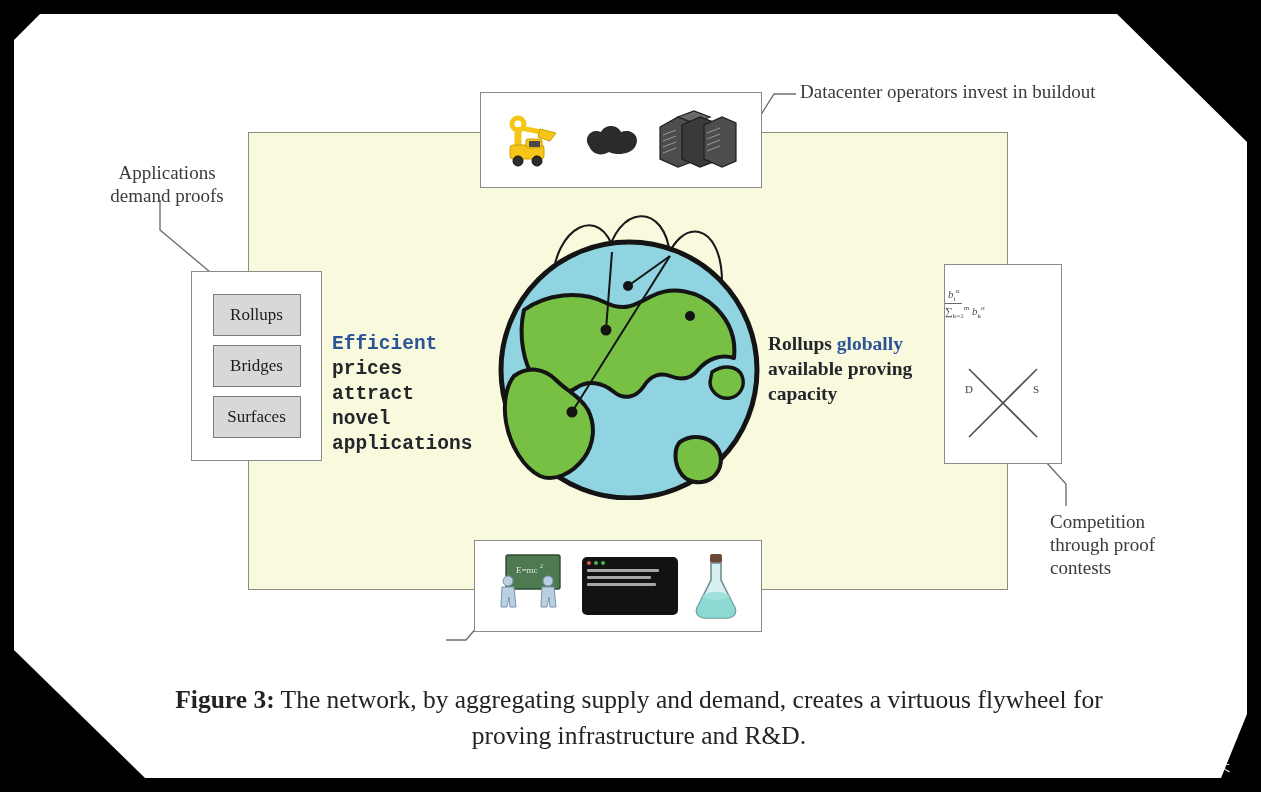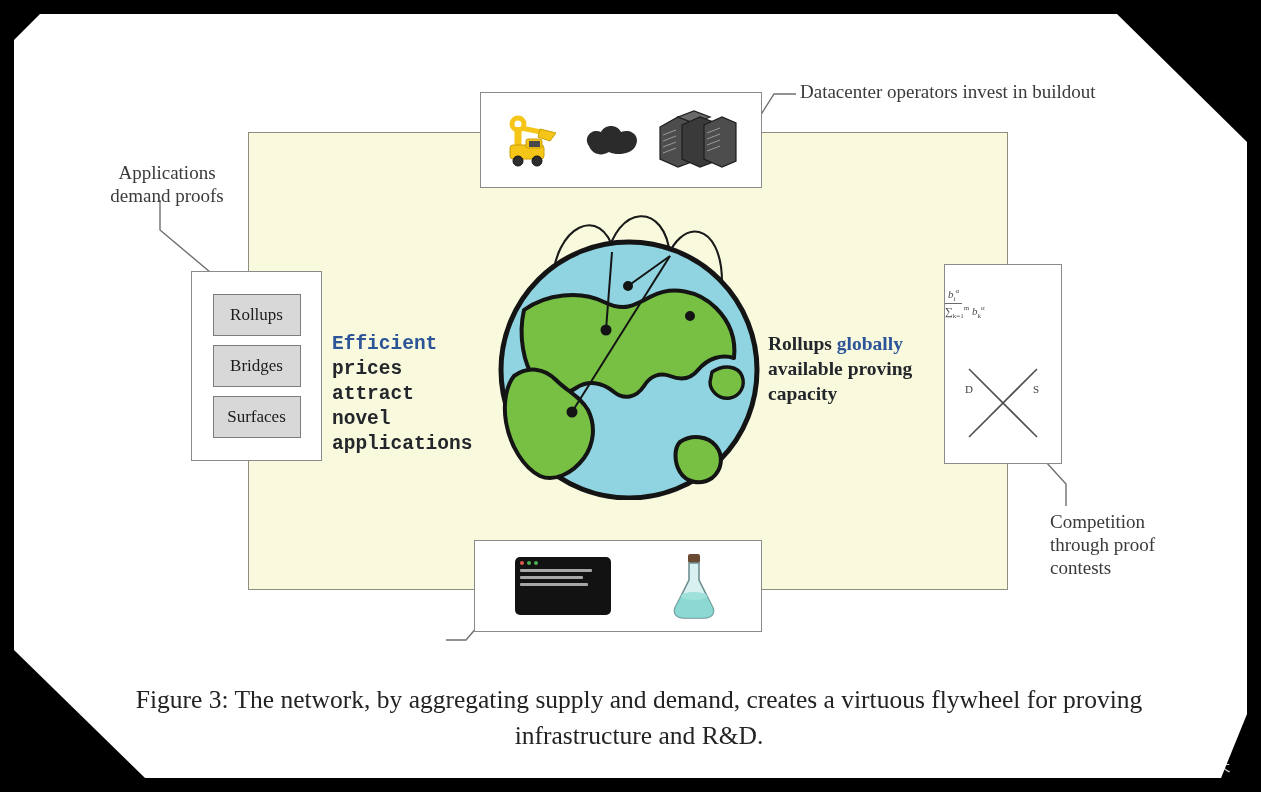--- a/index.html
+++ b/index.html
@@ -158,21 +158,21 @@
     position: absolute;
     left: 120px;
     top: 668px;
     width: 1010px;
     text-align: center;
     font-family: "Liberation Serif", serif;
     font-size: 25.5px;
     color: #232323;
     line-height: 1.42;
   }
-  #caption b { font-weight: normal; }
+  #caption b { font-weight: bold; }
 
   
   #watermark {
     position: absolute;
     left: 1124px;
     top: 754px;
     display: flex;
     align-items: flex-end;
     gap: 5px;
     color: rgba(255,255,255,0.82);
@@ -317,20 +317,33 @@
                 <line x1="51" y1="30" x2="64" y2="25"></line>
               <line x1="51" y1="36" x2="64" y2="31"></line>
                 <line x1="51" y1="42" x2="64" y2="37"></line>
             </g>
           </g>
         </svg>
       </div>
     </div>
 
     <div class="panel" id="panel-bottom">
+      <div class="icon-box">
+        <svg width="80" height="70" viewBox="0 0 80 70">
+          <rect x="14" y="4" width="54" height="34" rx="2" fill="#4e7a52" stroke="#2f4a32" stroke-width="1.4"></rect>
+          <text x="24" y="22" font-family="Liberation Serif, serif" font-size="9" fill="#e8e8e8">E=mc</text>
+          <text x="48" y="17" font-family="Liberation Serif, serif" font-size="6" fill="#e8e8e8">2</text>
+          <g fill="#b9cfe2" stroke="#7a93ab" stroke-width="1">
+            <circle cx="16" cy="30" r="5"></circle>
+            <path d="M 10 36 L 22 36 L 24 56 L 18 56 L 17 46 L 15 56 L 9 56 Z"></path>
+            <circle cx="56" cy="30" r="5"></circle>
+            <path d="M 50 36 L 62 36 L 64 56 L 58 56 L 57 46 L 55 56 L 49 56 Z"></path>
+          </g>
+        </svg>
+      </div>
       <div class="terminal">
         <div class="term-dots">
           <span class="term-dot" style="background:#e05a4c"></span>
           <span class="term-dot" style="background:#4caf50"></span>
           <span class="term-dot" style="background:#4caf50"></span>
         </div>
         <div class="term-line" style="width:84%"></div>
         <div class="term-line" style="width:74%"></div>
         <div class="term-line" style="width:80%"></div>
       </div>

